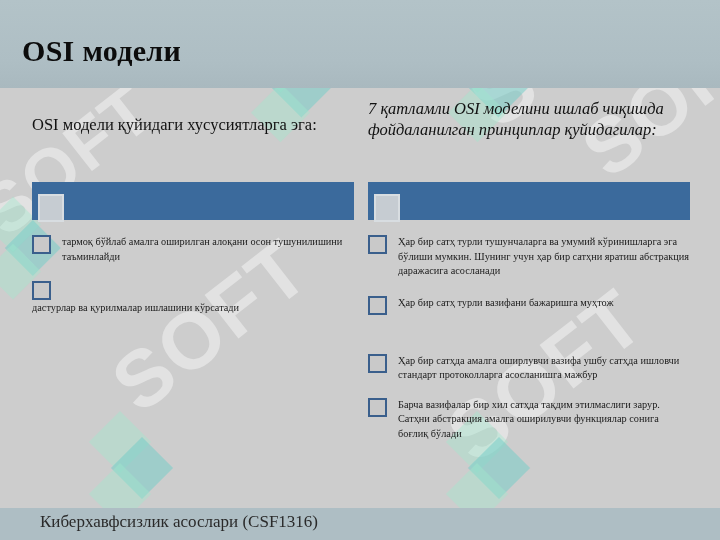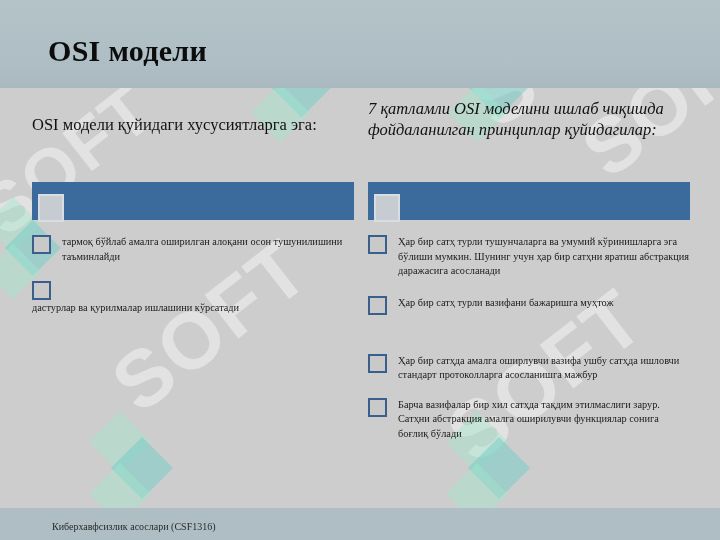--- a/index.html
+++ b/index.html
@@ -70,21 +70,21 @@
   .header-band {
     position: absolute;
     left: 0; top: 0;
     width: 720px;
     height: 88px;
     background: linear-gradient(180deg, #b3c3c8 0%, #aebec4 70%, #a9b9bf 100%);
     z-index: 2;
   }
   .slide-title {
     position: absolute;
-    left: 48px;
+    left: 22px;
     top: 34px;
     font-family: "Liberation Serif", serif;
     font-weight: bold;
     font-size: 30px;
     color: #0c0c0c;
     z-index: 3;
     letter-spacing: 0.3px;
   }
 
   
@@ -92,24 +92,24 @@
     position: absolute;
     left: 0;
     bottom: 0;
     width: 720px;
     height: 32px;
     background: #aebec4;
     z-index: 2;
   }
   .footer-text {
     position: absolute;
-    left: 52px;
+    left: 40px;
     bottom: 8px;
     font-family: "Liberation Serif", serif;
-    font-size: 10px;
+    font-size: 17px;
     color: #2a2a2a;
     z-index: 3;
   }
 
   
   .content {
     position: absolute;
     left: 0;
     top: 88px;
     width: 720px;

